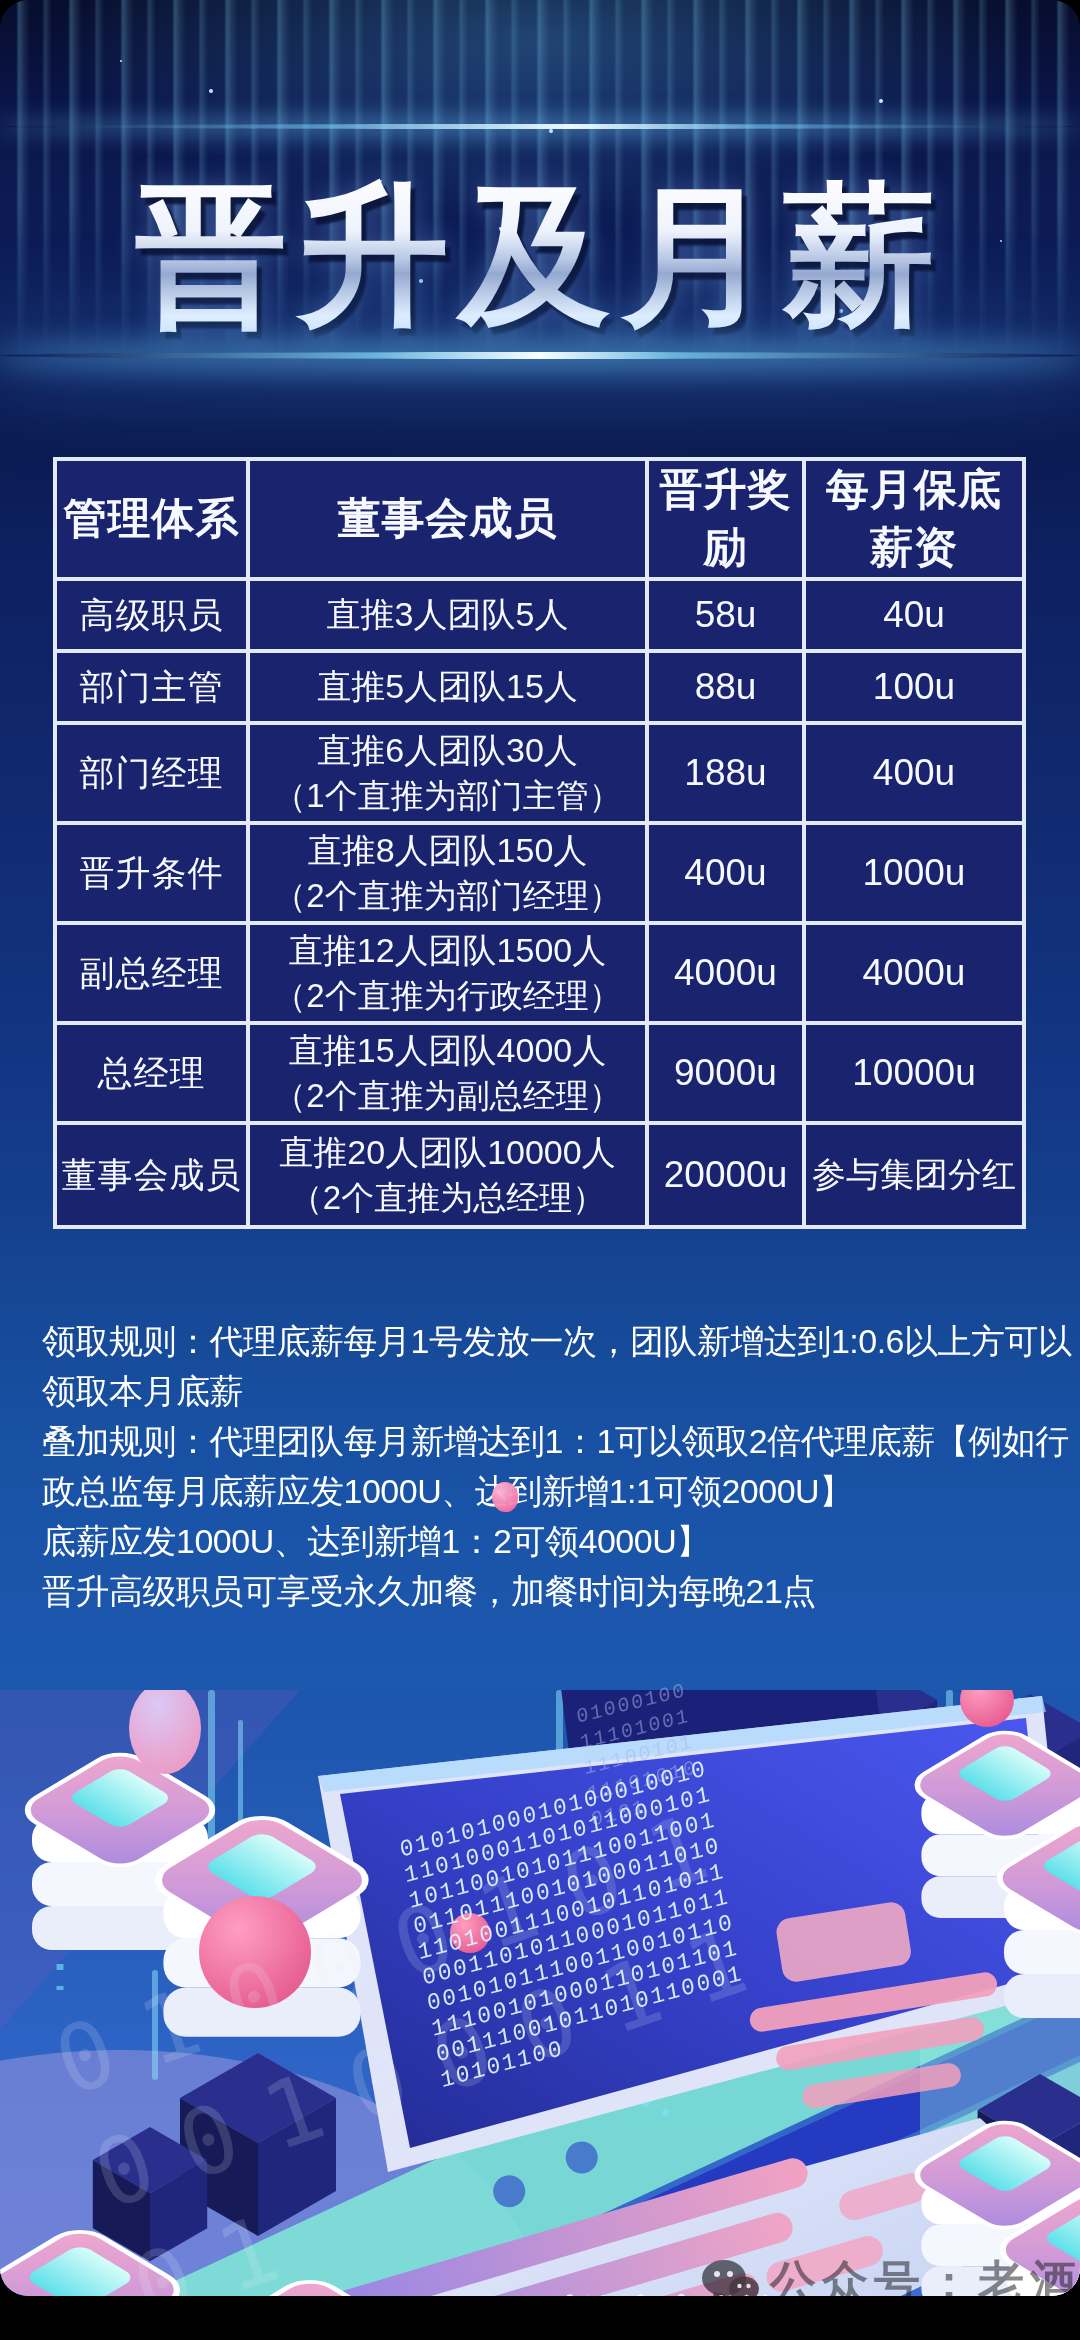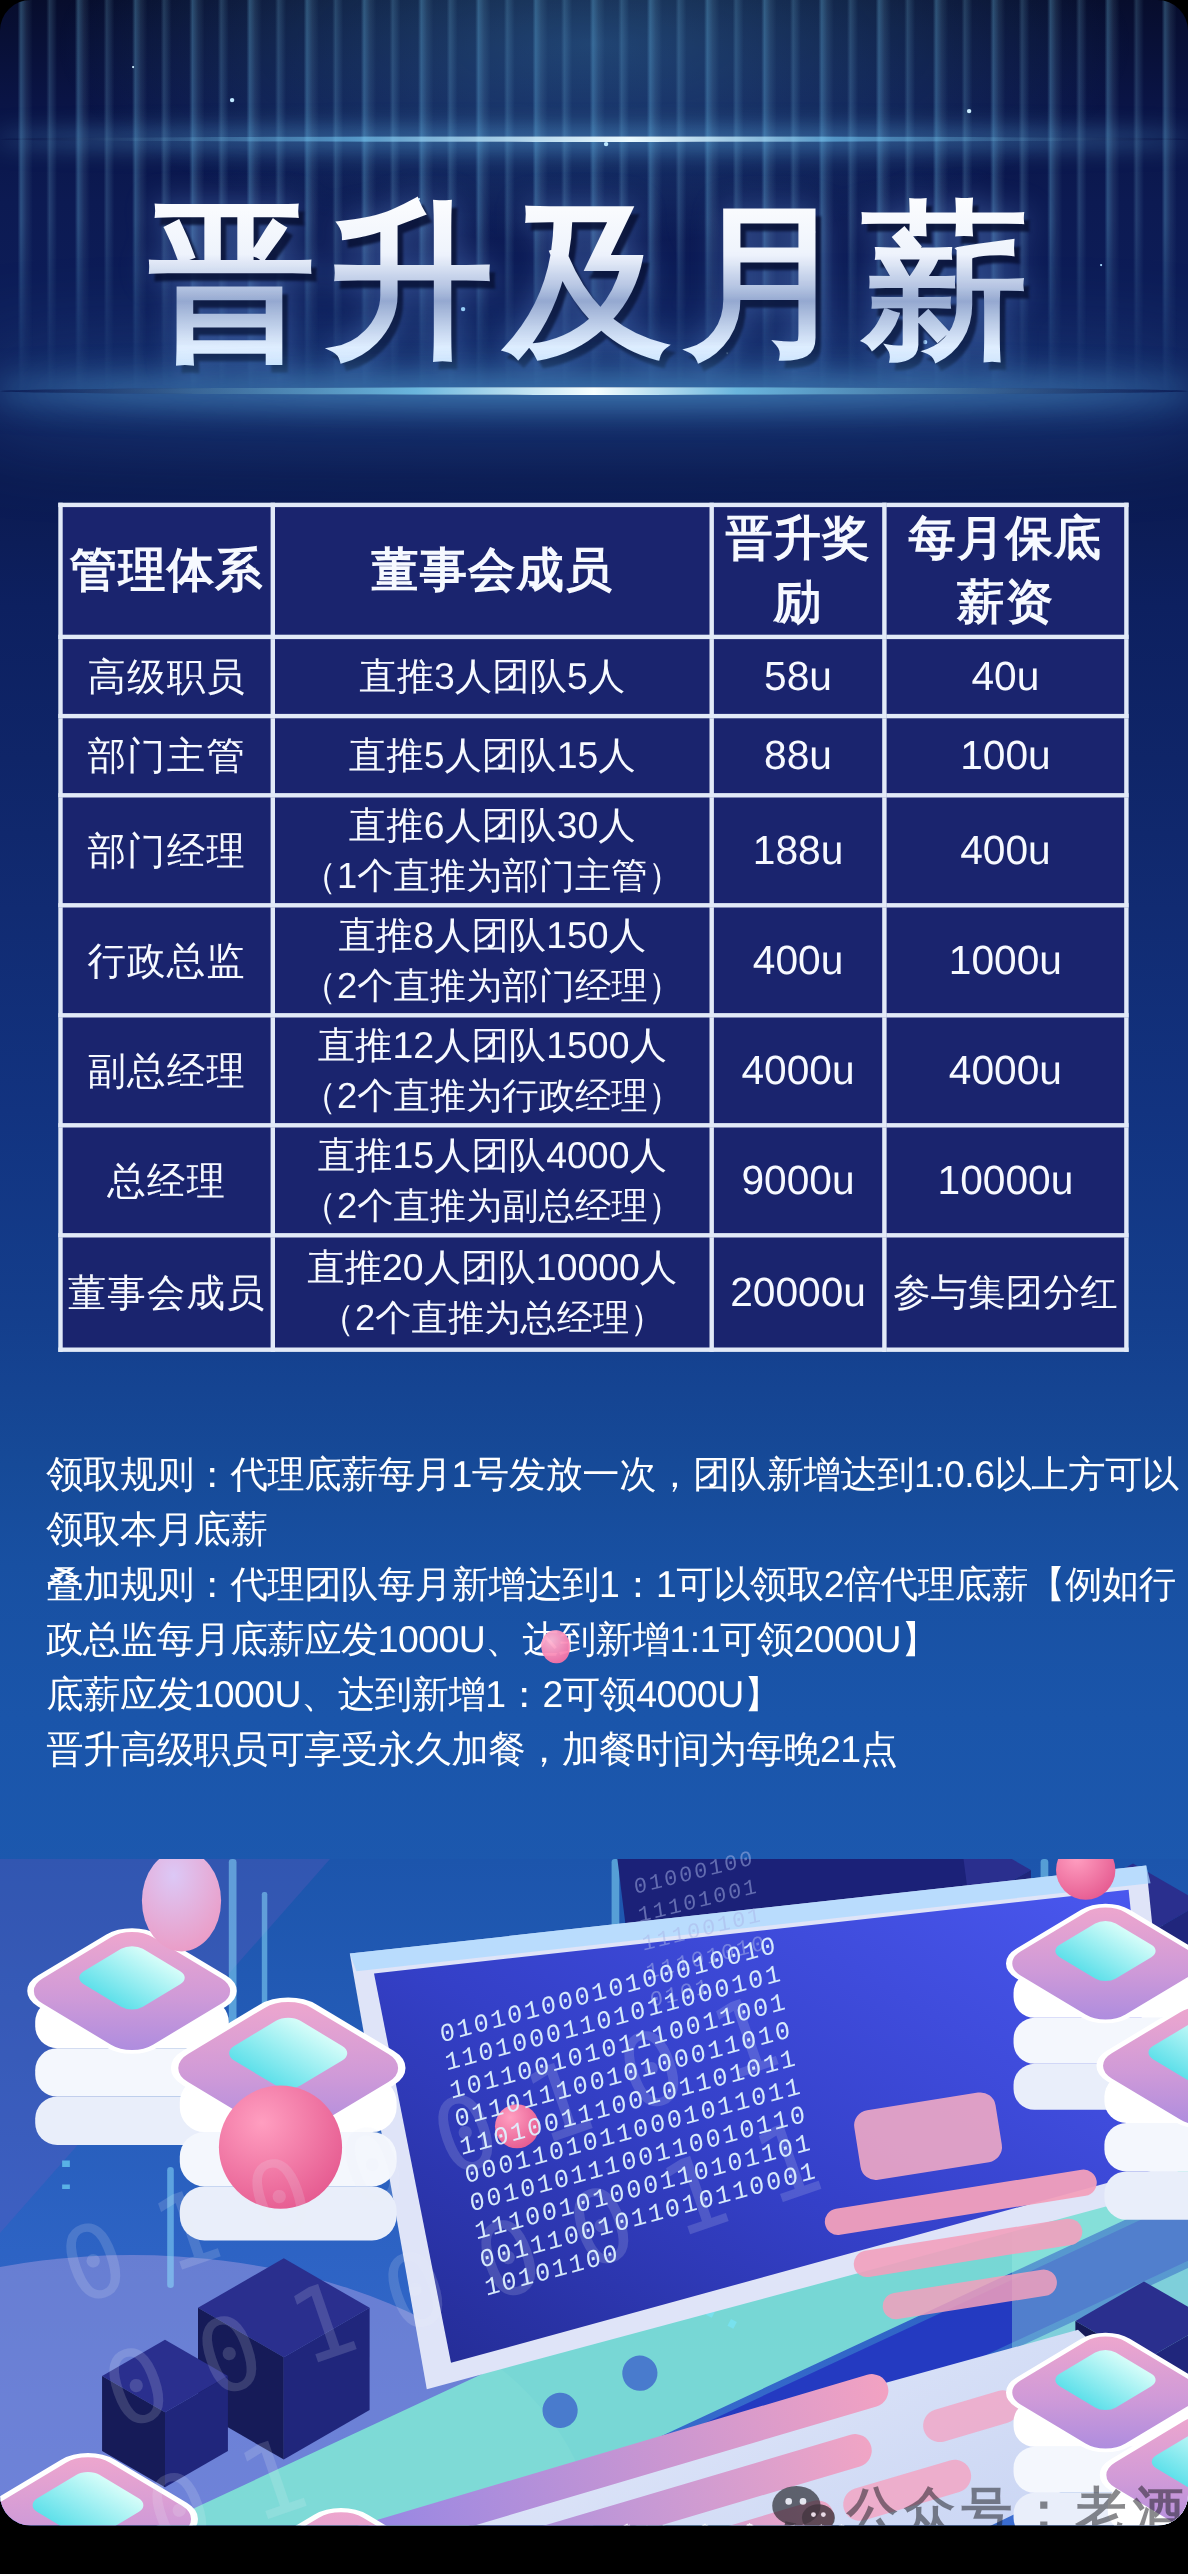--- a/index.html
+++ b/index.html
@@ -154,21 +154,21 @@
     <tr class="drow">
       <td class="level">部门经理</td>
       <td class="cond">
             <div>直推6人团队30人</div>
             <div class="c2">（1个直推为部门主管）</div>
           </td>
       <td class="val">188u</td>
       <td class="val">400u</td>
     </tr>
     <tr class="drow">
-      <td class="level">行政总监</td>
+      <td class="level">晋升条件</td>
       <td class="cond">
             <div>直推8人团队150人</div>
             <div class="c2">（2个直推为部门经理）</div>
           </td>
       <td class="val">400u</td>
       <td class="val">1000u</td>
     </tr>
     <tr class="drow">
       <td class="level">副总经理</td>
       <td class="cond">

